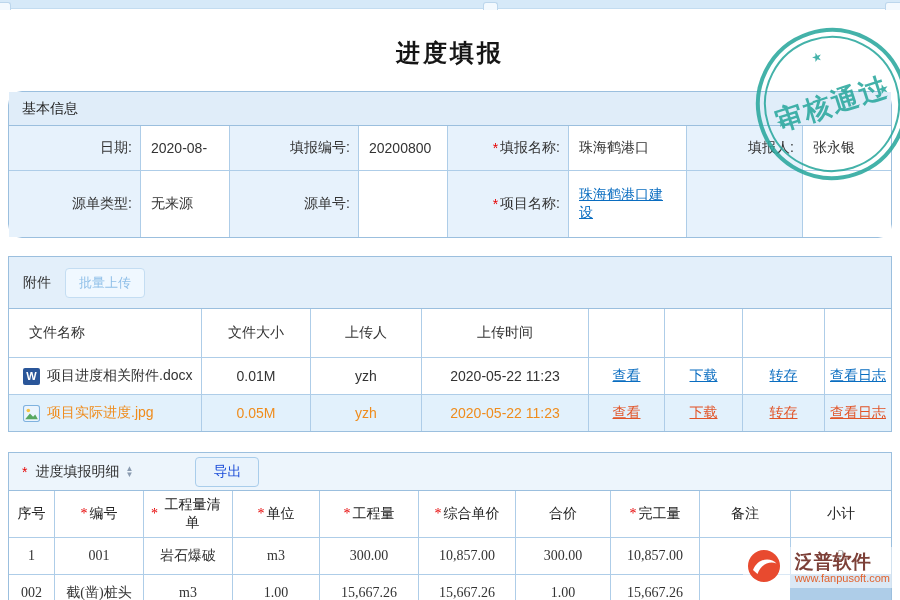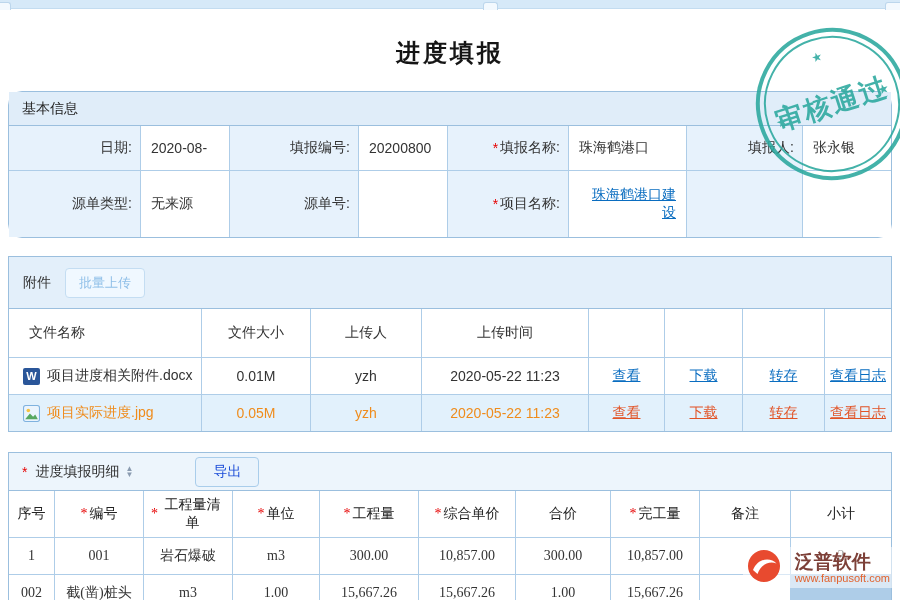--- a/index.html
+++ b/index.html
@@ -22,21 +22,21 @@
   .section { border:1px solid #9bbfde; margin:0 8px; background:#fff; }
   .mb18 { margin-bottom:18px;border-radius:14px; }
   .mb20 { margin-bottom:20px; }
 
   .sec-header { background:#e0edf9; height:34px; display:flex; align-items:center; padding:0 13px; border-bottom:1px solid #9bbfde; color:#222; }
 
   .grid { display:grid; gap:1px; background:#aecde8; }
   .grid > div { background:#fff; }
 
   
-  .binfo { grid-template-columns:131px 88px 128px 88px 120px 117px 115px 1fr; grid-template-rows:44px 66px;text-align:right; }
+  .binfo { grid-template-columns:131px 88px 128px 88px 120px 117px 115px 1fr; grid-template-rows:44px 66px; }
   .binfo .lbl { background:#e7f2fc; display:flex; align-items:center; justify-content:flex-end; padding-right:8px; }
   .binfo .val { display:flex; align-items:center; padding:4px 10px; }
   .req { color:#e60000; margin-right:2px; }
   a.lnk { color:#0a6dc0; text-decoration:underline; cursor:pointer; }
 
   
   .att-bar { height:52px; display:flex; align-items:center; gap:14px; padding:0 14px; background:#e3effa; border-bottom:1px solid #9bbfde; }
   .btn { font-family:inherit; border-radius:4px; cursor:pointer; }
   .btn.upload { color:#8fbfe8; background:#f0f8ff; border:1px solid #c4ddf2; padding:5px 13px; font-size:13px; }
   .attg { grid-template-columns:192px 108px 110px 166px 75px 77px 81px 1fr; grid-template-rows:48px 36px 36px; }

